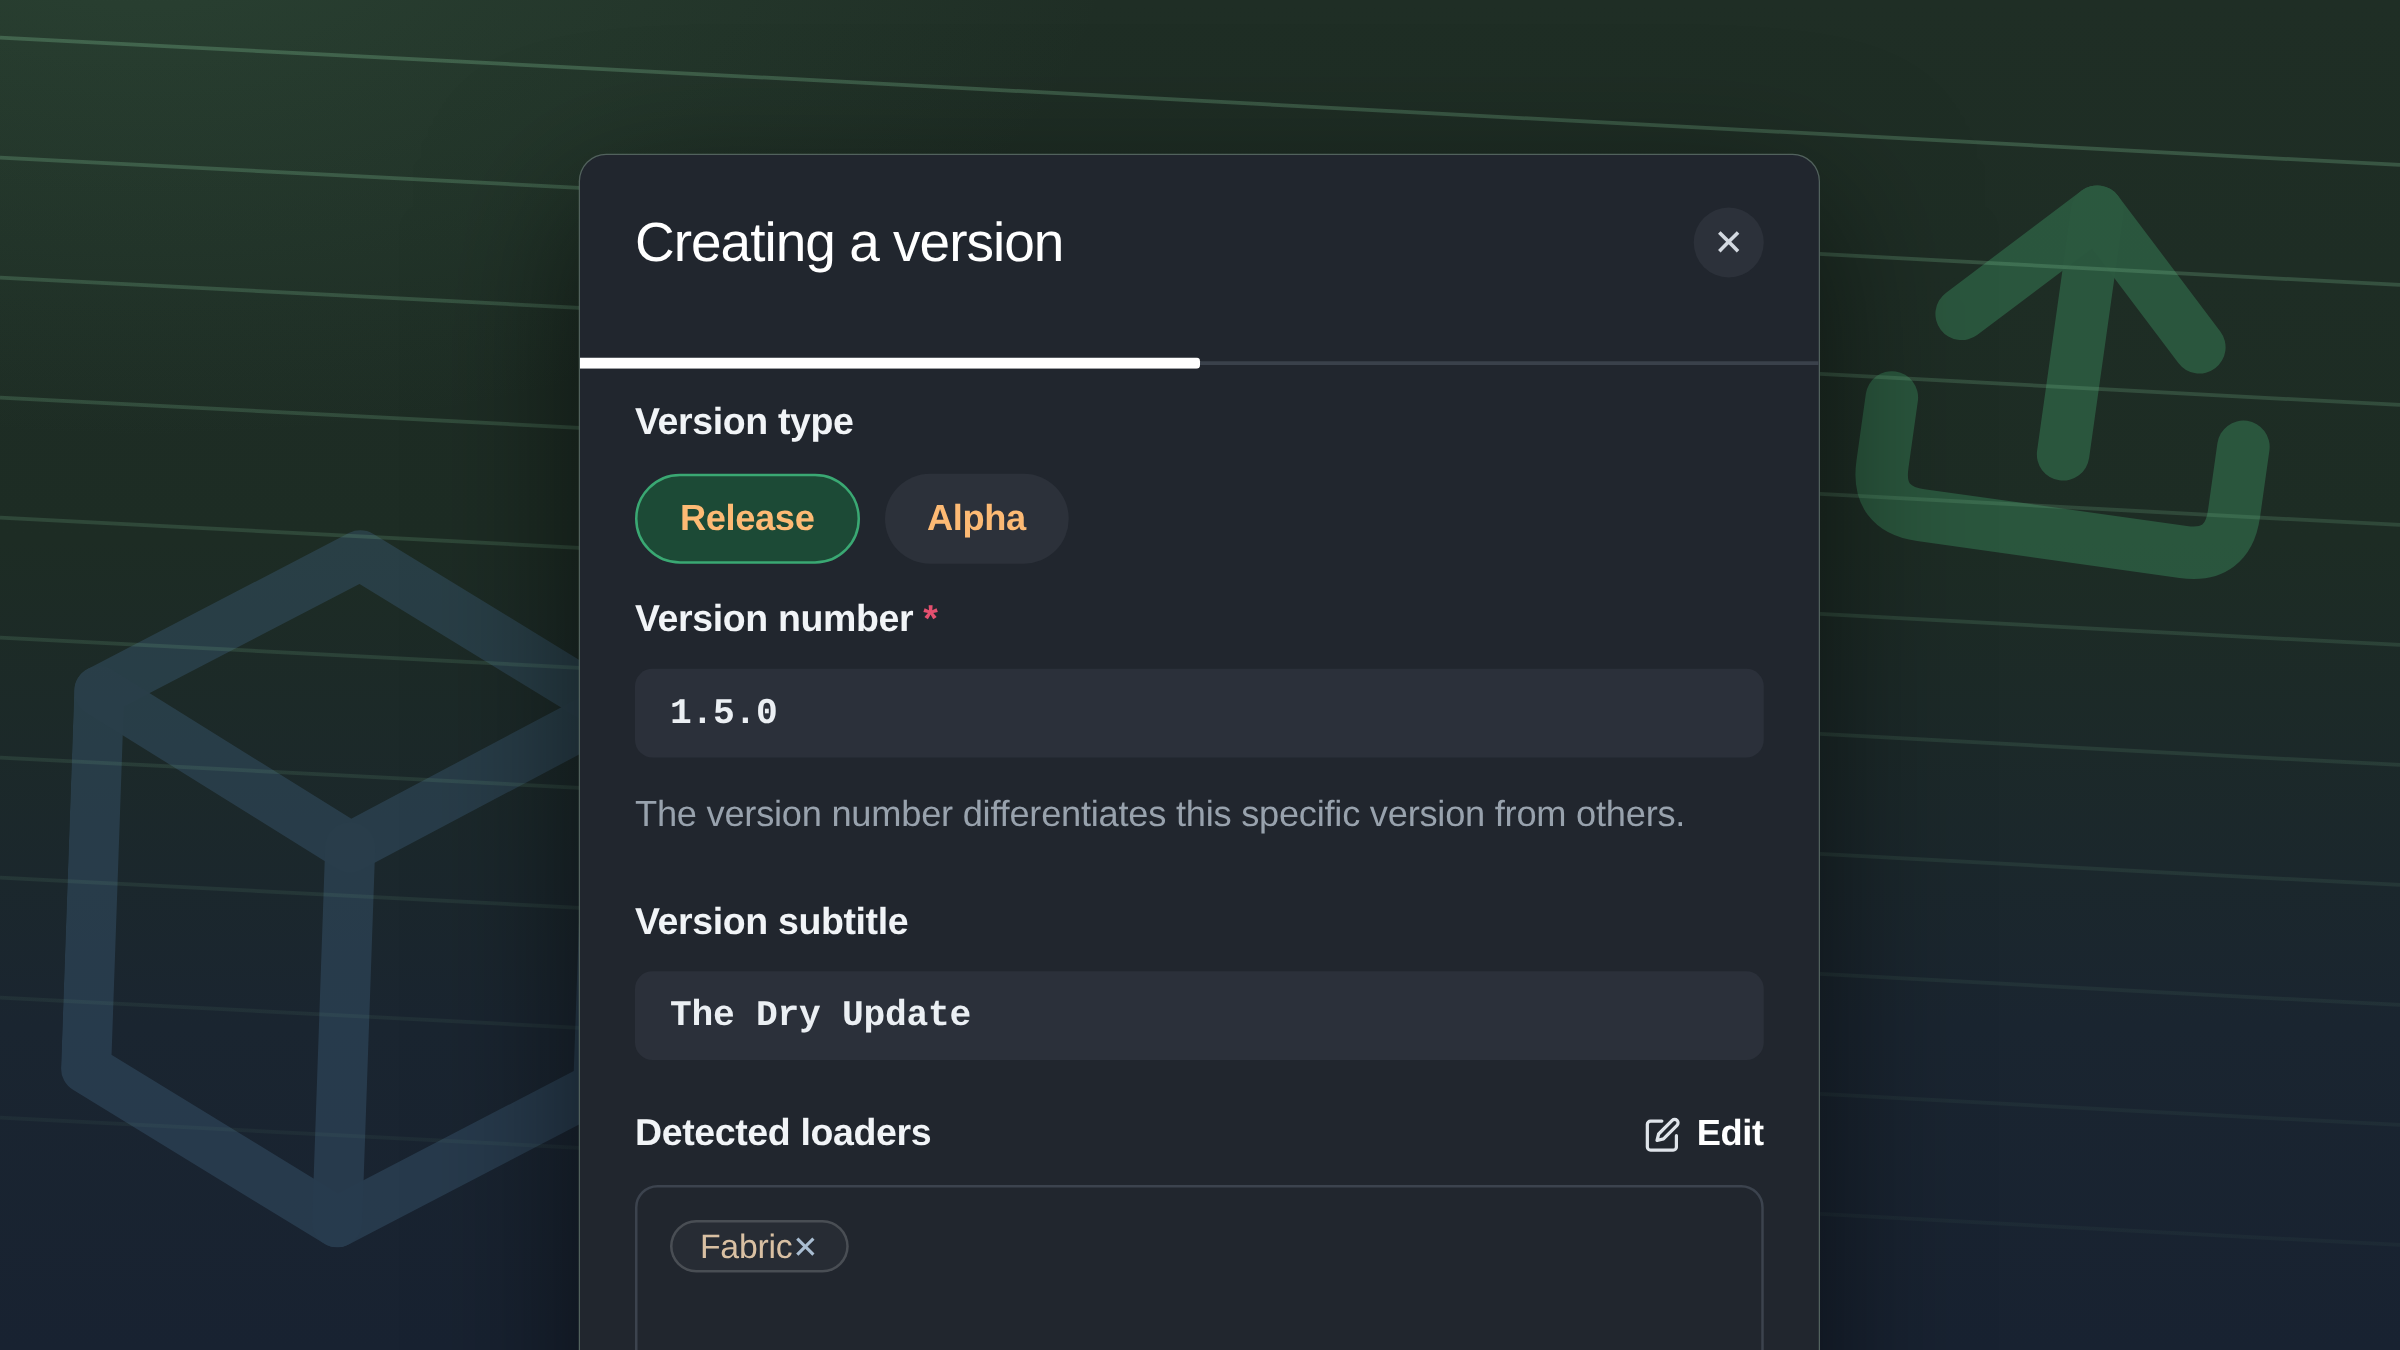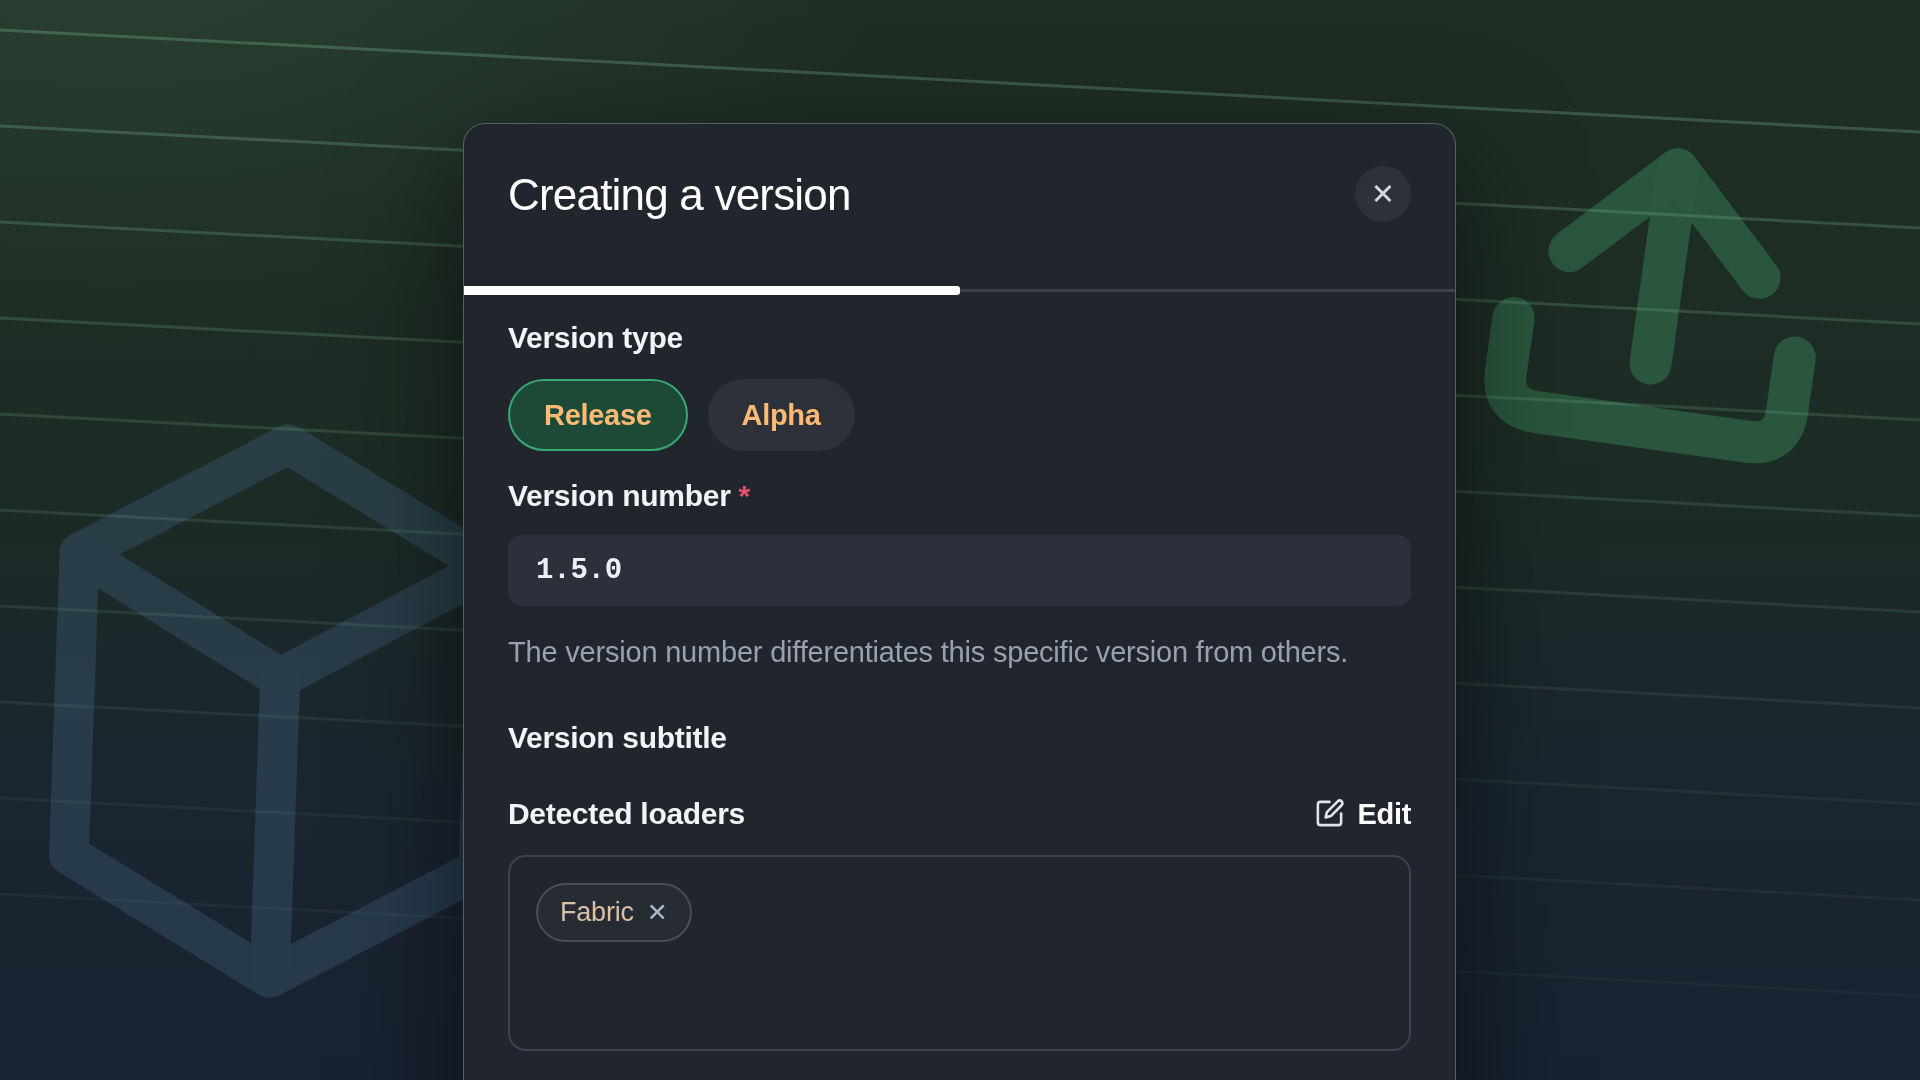--- a/index.html
+++ b/index.html
@@ -50,27 +50,27 @@
 
   .field-number{margin-top:28px}
   .field-subtitle{margin-top:50px}
   .text-input{display:block;margin-top:22px;width:100%;box-sizing:border-box;height:71px;
     border-radius:14px;background:#2b303a;border:none;outline:none;
     color:#ebeff3;font-size:29px;font-weight:bold;padding:0 28px;
     font-family:Liberation Mono, monospace;letter-spacing:-0.2px}
   .help{margin:28px 0 0;font-size:29px;line-height:37px;color:#98a2ad;max-width:872px}
 
   .loaders-row{display:flex;align-items:center;justify-content:space-between;margin-top:42px}
-  .edit-btn{display:flex;align-items:flex-start;gap:12px;background:none;border:none;
+  .edit-btn{display:flex;align-items:flex-end;gap:12px;background:none;border:none;
     color:#ffffff;font-size:29px;font-weight:bold;font-family:inherit;cursor:pointer;padding:0;
     letter-spacing:-0.3px}
   .edit-btn svg{width:31px;height:31px;color:#dfe4ea}
   .loaders-box{margin-top:24px;border:2px solid #3c434e;border-radius:18px;height:196px;
     padding:26px;box-sizing:border-box}
-  .chip{display:inline-flex;align-items:center;gap:13px;height:59px;padding:0 22px;
+  .chip{display:inline-flex;align-items:center;height:42px;padding:0 22px;
     border-radius:999px;border:2px solid rgba(255,255,255,.16);
     background:rgba(255,255,255,.03);box-sizing:border-box}
   .chip-label{color:#d9c0a3;font-size:27px;line-height:1}
   .chip-x{background:none;border:none;padding:0;cursor:pointer;display:flex;align-items:center}
   .chip-x span{color:#a9bdd1;font-size:25px;line-height:1;font-family:"DejaVu Sans",sans-serif}
 </style>
 </head>
 <body>
 
 <div class="screen">
@@ -142,20 +142,21 @@
       <div class="field-number">
         <div class="label">
           <span>Version number</span><span class="req">*</span>
         </div>
         <input class="text-input" type="text" value="1.5.0" style="">
         <p class="help">The version number differentiates this specific version from others.</p>
       </div>
 
       <div class="field-subtitle">
         <div class="label">Version subtitle</div>
+        <input class="text-input" type="text" value="The Dry Update" style="">
       </div>
 
       <div class="field-loaders">
         <div class="loaders-row">
           <div class="label">Detected loaders</div>
           <button class="edit-btn">
             <svg viewBox="0 0 24 24" fill="none" stroke="currentColor" stroke-width="2" stroke-linecap="round" stroke-linejoin="round">
               <path d="M12 3H5a2 2 0 0 0-2 2v14a2 2 0 0 0 2 2h14a2 2 0 0 0 2-2v-7"></path>
               <path d="M18.4 2.6a2.1 2.1 0 0 1 3 3L13 14l-4 1 1-4Z"></path>
             </svg>

